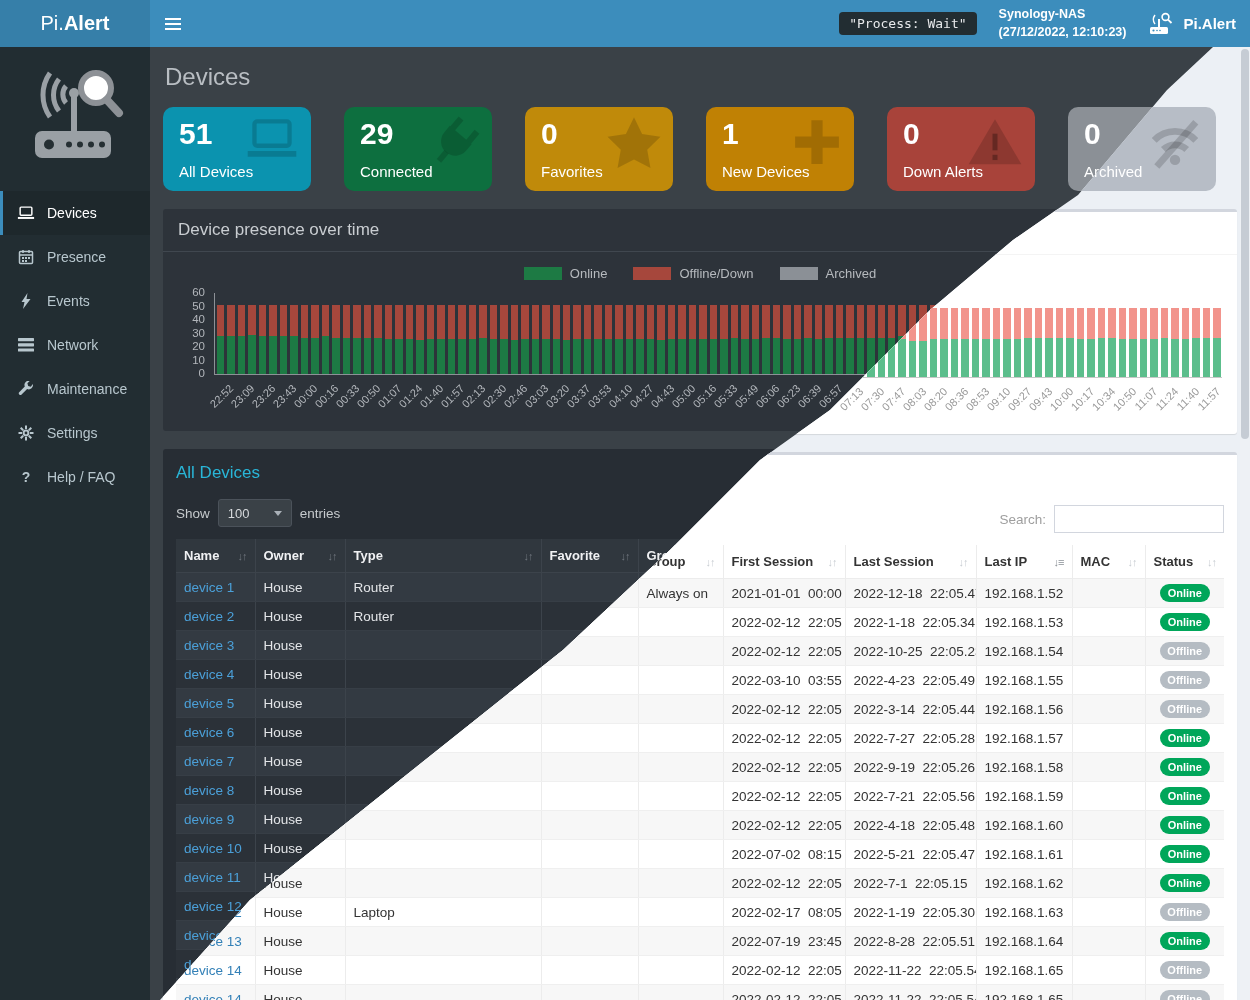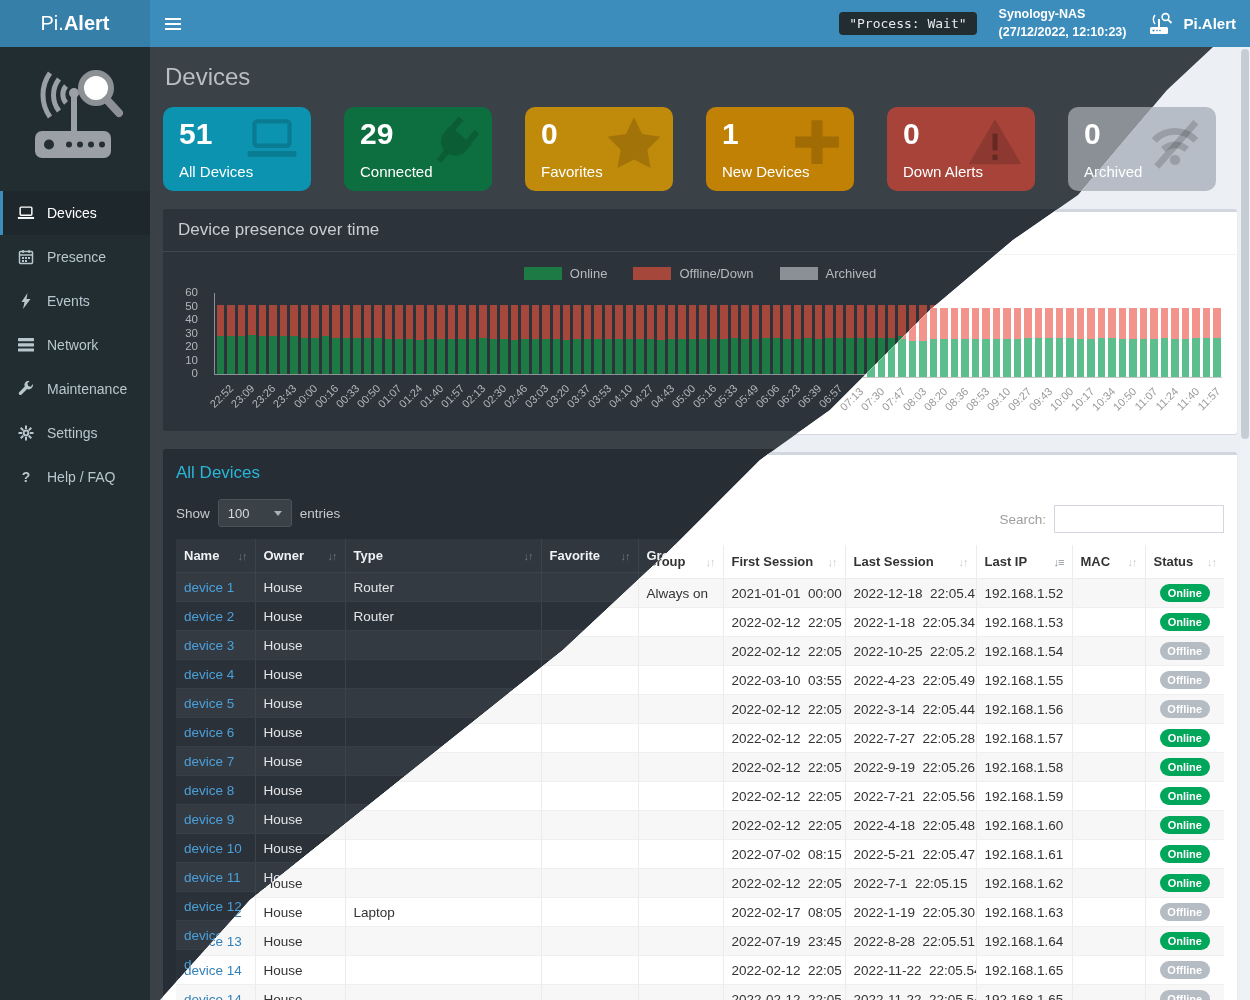--- a/index.html
+++ b/index.html
@@ -74,21 +74,21 @@
   .box{background:var(--box-bg);border-radius:3px;margin-bottom:18px;}
   .box-header{padding:11px 15px;font-size:17px;color:var(--box-title);border-bottom:1px solid var(--box-divider);}
   .box-body{padding:12px 15px 4px;}
 
   
   .legend{display:flex;justify-content:center;gap:26px;margin:2px 0 12px;}
   .legend-item{display:flex;align-items:center;gap:8px;font-size:13px;color:var(--legend-text);}
   .legend-sw{width:38px;height:13px;}
   .chart{display:flex;padding-left:4px;}
   .y-axis{position:relative;width:32px;height:81px;}
-  .ylab{position:absolute;right:16px;font-size:11.5px;color:var(--axis-text);}
+  .ylab{position:absolute;right:9px;font-size:11.5px;color:var(--axis-text);}
   .plot{flex:1;position:relative;}
   .bars{height:81px;display:flex;align-items:flex-end;gap:3px;border-left:1px solid var(--axis-line);border-bottom:1px solid var(--axis-line);padding:0 2px;}
   .bar{flex:1;display:flex;flex-direction:column;justify-content:flex-end;}
   .seg-off{background:var(--bar-offline);}
   .seg-on{background:var(--bar-online);}
   .x-labels{position:relative;height:52px;}
   .xlab{position:absolute;top:7px;font-size:11px;color:var(--axis-text);white-space:nowrap;transform:translateX(-100%) rotate(-45deg);transform-origin:100% 0;}
 
   
   .table-box{background:var(--box-bg2);padding:12px 13px;min-height:600px;box-sizing:border-box;}

